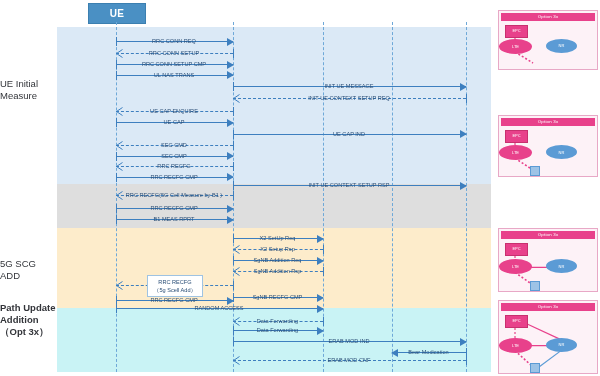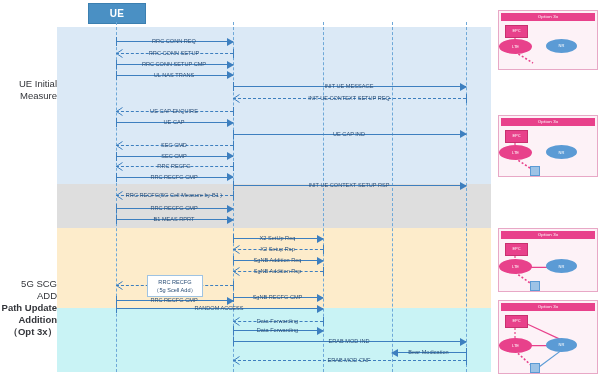--- a/index.html
+++ b/index.html
@@ -2,21 +2,21 @@
 <html><head>
 <meta charset="utf-8">
 <style>
   html,body{margin:0;padding:0;background:#ffffff;}
   body{width:600px;height:376px;position:relative;overflow:hidden;
        font-family:"Liberation Sans","DejaVu Sans",sans-serif;}
   #stage{position:absolute;left:0;top:0;width:600px;height:376px;background:#fff;}
 
   
   .band{position:absolute;left:57px;width:434px;}
-  .band-label{position:absolute;left:0;width:57px;text-align:right;
+  .band-label{position:absolute;left:0;width:57px;text-align:left;
               color:#33353a;font-size:9.5px;line-height:12px;}
 
   
   .actor{position:absolute;top:3px;height:19px;background:#4a90c4;
          border:1px solid #3b7fb0;color:#ffffff;font-size:10px;font-weight:bold;
          display:flex;align-items:center;justify-content:center;letter-spacing:.3px;}
   .lifeline{position:absolute;top:22px;width:0;border-left:1px dashed #6ea8d8;}
 
   
   .msg{position:absolute;height:11px;}
@@ -56,21 +56,21 @@
 <body>
 
 <div id="stage">
     <div class="band" style="top: 27px; height: 157px; background: rgb(219, 233, 246);"></div>
     <div class="band-label" style="top: 78px;">
       <div>UE  Initial</div>
       <div>Measure</div>
     </div>
     <div class="band" style="top: 184px; height: 44px; background: rgb(222, 222, 222);"></div>
     <div class="band" style="top: 228px; height: 80px; background: rgb(253, 236, 203);"></div>
-    <div class="band-label" style="top: 258px; margin-top: 20px;">
+    <div class="band-label" style="top: 258px;">
       <div>5G SCG ADD</div>
     </div>
     <div class="band" style="top: 308px; height: 64px; background: rgb(201, 243, 245);"></div>
     <div class="band-label" style="top: 302px; font-weight: bold;">
       <div>Path Update</div>
       <div>Addition</div>
       <div>（Opt 3x）</div>
     </div>
     <div class="actor" style="left: 88px; width: 56px;">UE</div>
     <div class="lifeline" style="left: 115.5px; height: 350px;"></div>

